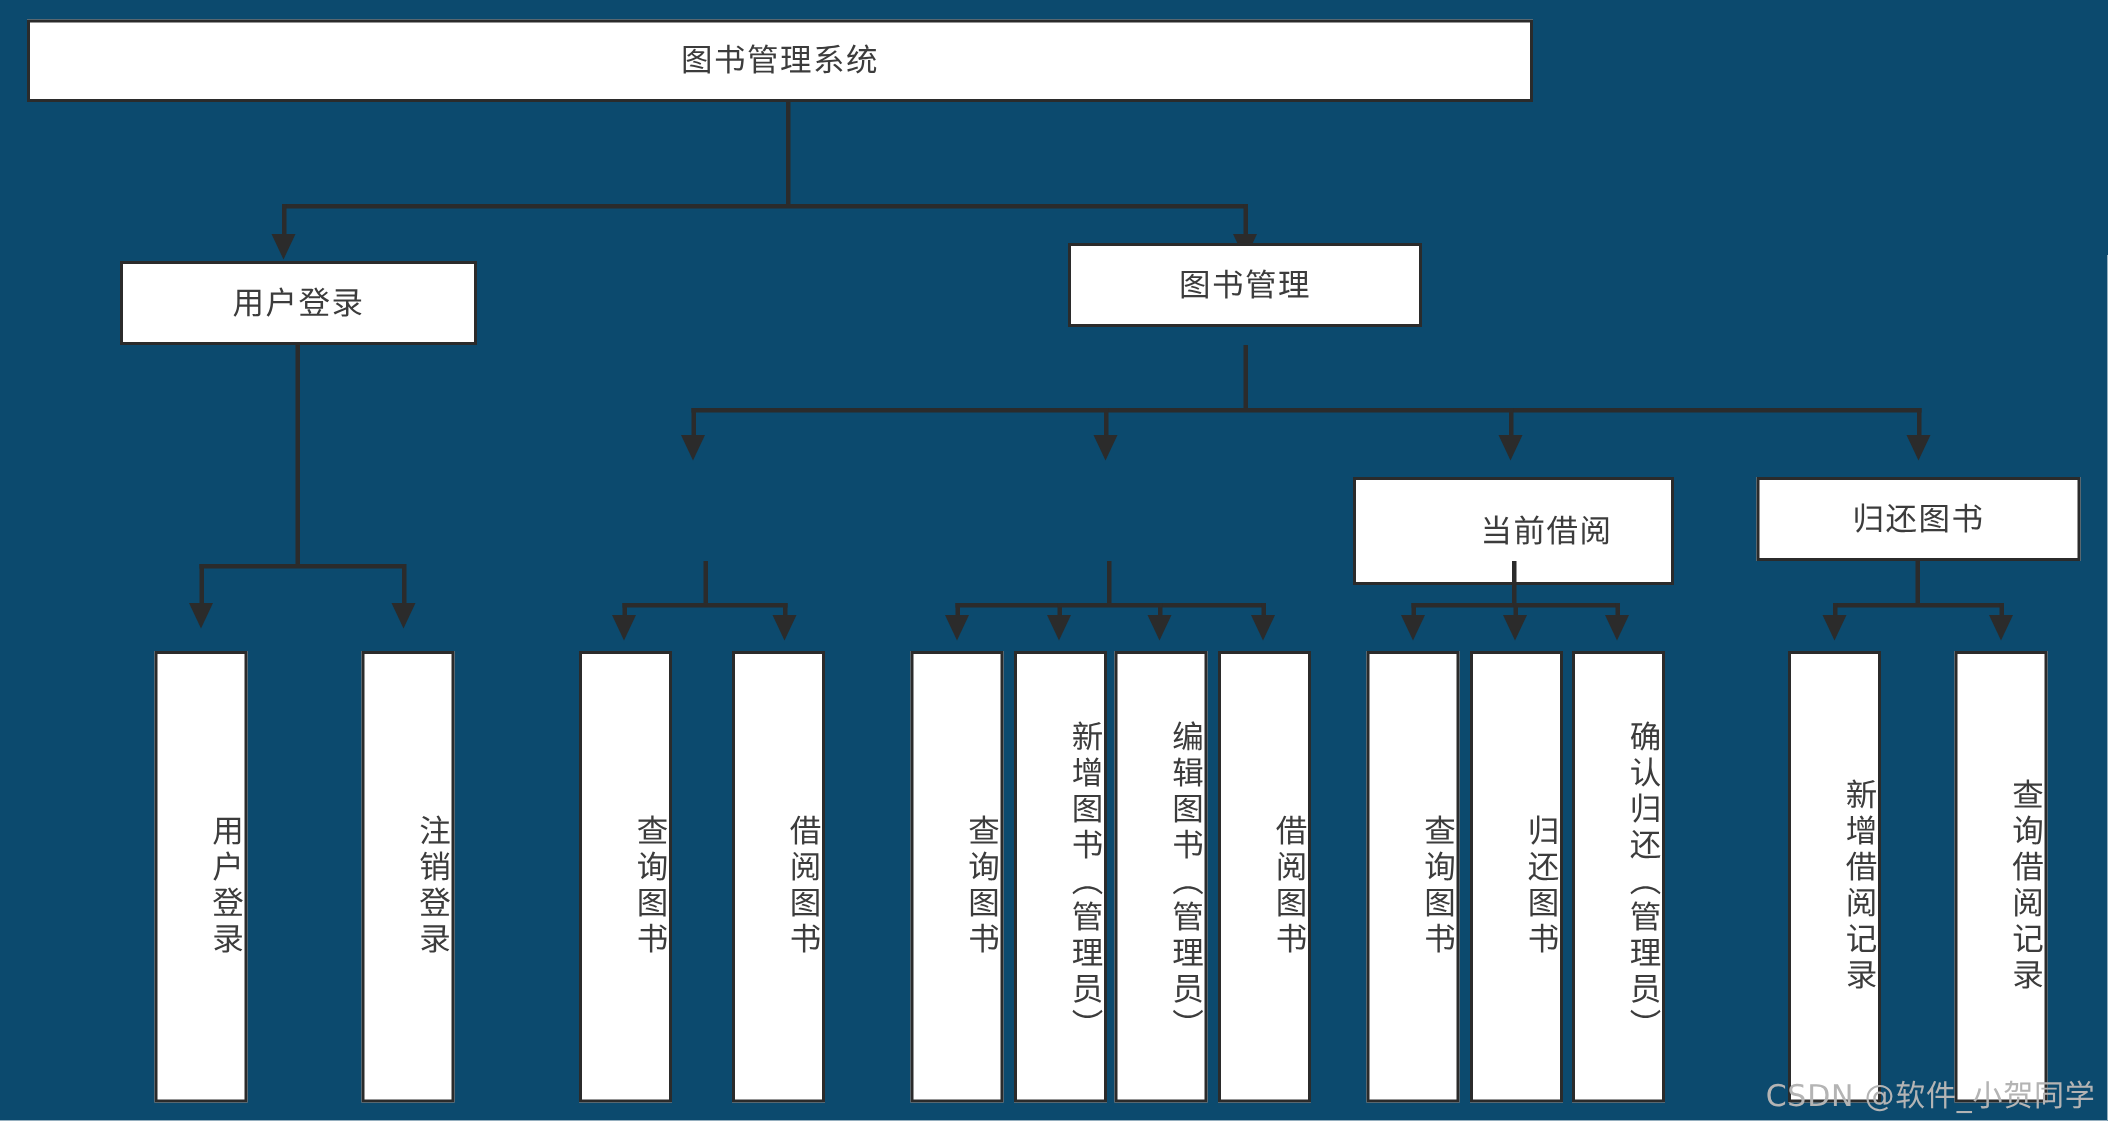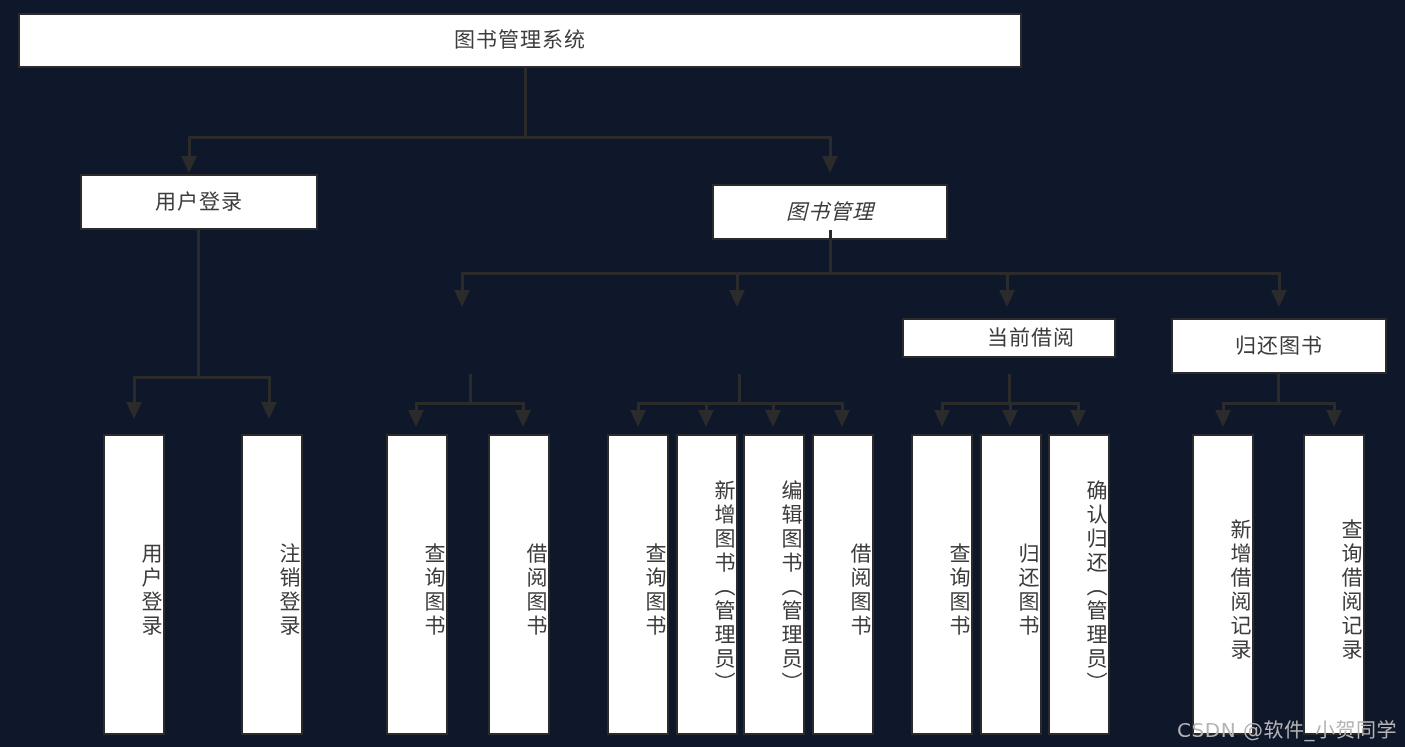--- a/index.html
+++ b/index.html
@@ -5,21 +5,21 @@
 <style>
   html, body {
     margin: 0;
     padding: 0;
     background: #ffffff;
   }
   #canvas {
     position: relative;
     width: 1405px;
     height: 747px;
-    background: #0f172a;
+    background: #0c4a6e;
     font-family: "DejaVu Sans", "Liberation Sans", sans-serif;
     overflow: hidden;
   }
   
   .node {
     position: absolute;
     box-sizing: border-box;
     background: #ffffff;
     border: 2px solid #2b2b2b;
     display: flex;
@@ -95,21 +95,21 @@
   <div class="edge v" style="left:188px; top:136px; width:3px; height:24px;"></div>
   <div class="arrow" style="left:181px; top:156px;"></div>
 
   <div class="edge v" style="left:829px; top:136px; width:3px; height:24px;"></div>
   <div class="arrow" style="left:822px; top:156px;"></div>
 
   <div class="node horiz" style="left:80px; top:174px; width:238px; height:56px;">
     <span class="lbl">用户登录</span>
   </div>
 
-  <div class="node horiz" style="left:712px; top:184px; width:236px; height:56px;font-style:italic;">
+  <div class="node horiz" style="left:712px; top:162px; width:236px; height:56px;">
     <span class="lbl">图书管理</span>
   </div>
 
   <div class="edge v" style="left:197px; top:230px; width:3px; height:148px;"></div>
   <div class="edge h" style="left:133px; top:376px; width:137px; height:3px;"></div>
   <div class="edge v" style="left:133px; top:376px; width:3px; height:30px;"></div>
   <div class="arrow" style="left:126px; top:402px;"></div>
   <div class="edge v" style="left:268px; top:376px; width:3px; height:30px;"></div>
   <div class="arrow" style="left:261px; top:402px;"></div>
 
@@ -123,21 +123,21 @@
   <div class="arrow" style="left:729px; top:290px;"></div>
 
   <div class="edge v" style="left:1006px; top:272px; width:3px; height:22px;"></div>
   <div class="arrow" style="left:999px; top:290px;"></div>
 
   <div class="edge v" style="left:1278px; top:272px; width:3px; height:22px;"></div>
   <div class="arrow" style="left:1271px; top:290px;"></div>
 
 
 
-  <div class="node horiz" style="left:902px; top:318px; width:214px; height:40px;padding-left:44px;">
+  <div class="node horiz" style="left:902px; top:318px; width:214px; height:72px;padding-left:44px;">
     <span class="lbl">当前借阅</span>
   </div>
 
   <div class="node horiz" style="left:1171px; top:318px; width:216px; height:56px;">
     <span class="lbl">归还图书</span>
   </div>
 
   <div class="edge v" style="left:469px; top:374px; width:3px; height:30px;"></div>
   <div class="edge h" style="left:415px; top:402px; width:110px; height:3px;"></div>
   <div class="edge v" style="left:415px; top:402px; width:3px; height:14px;"></div>

